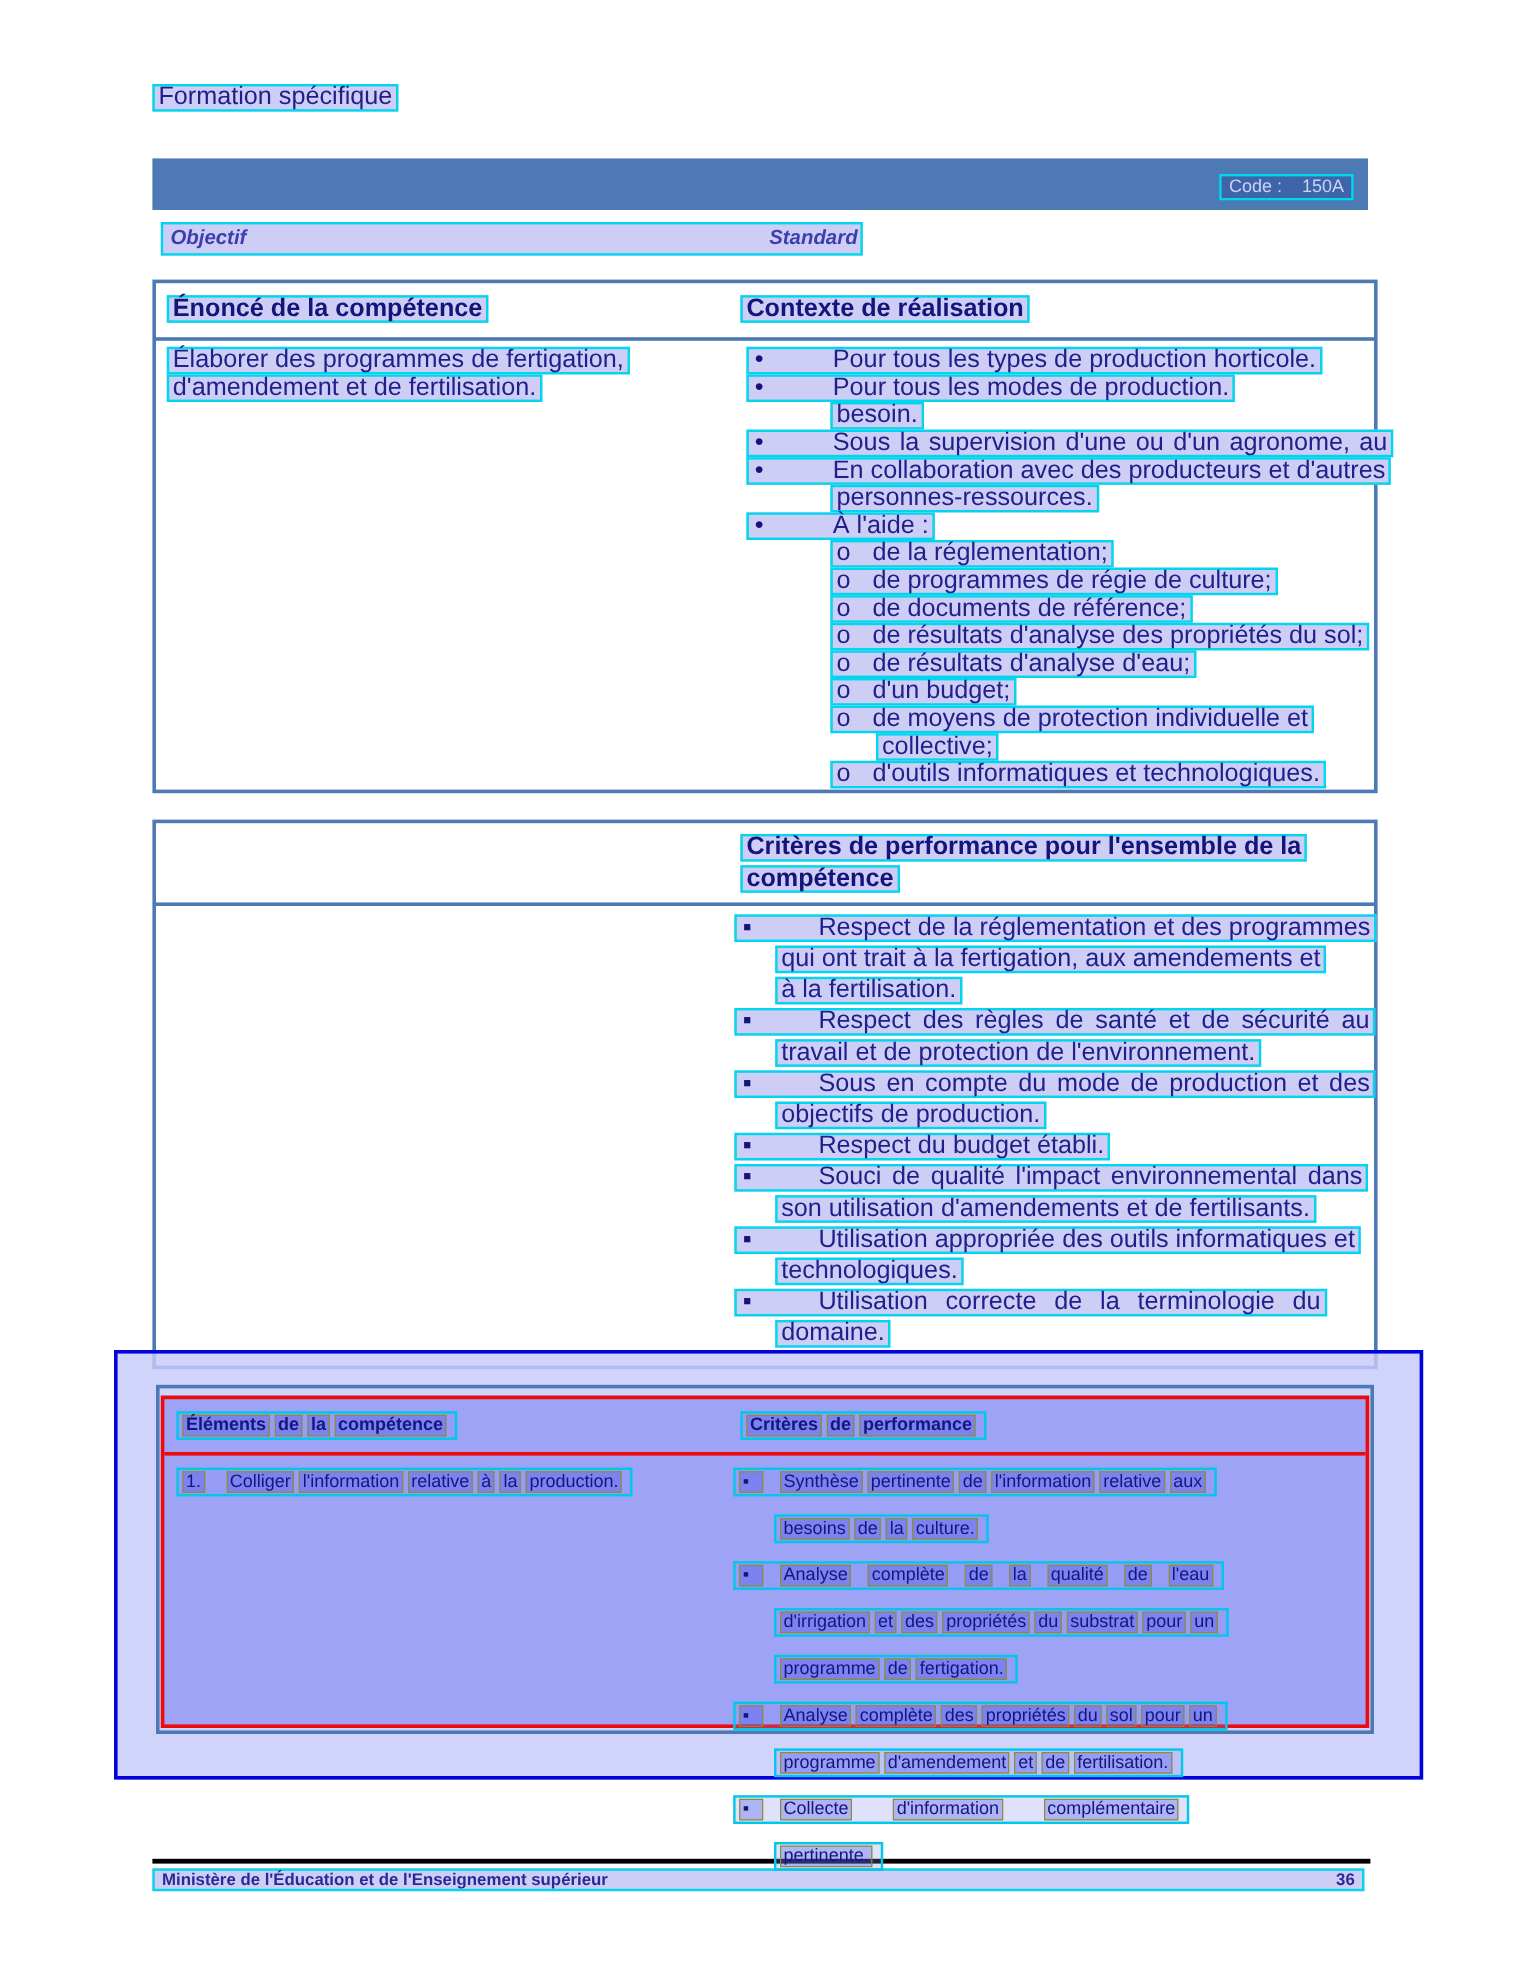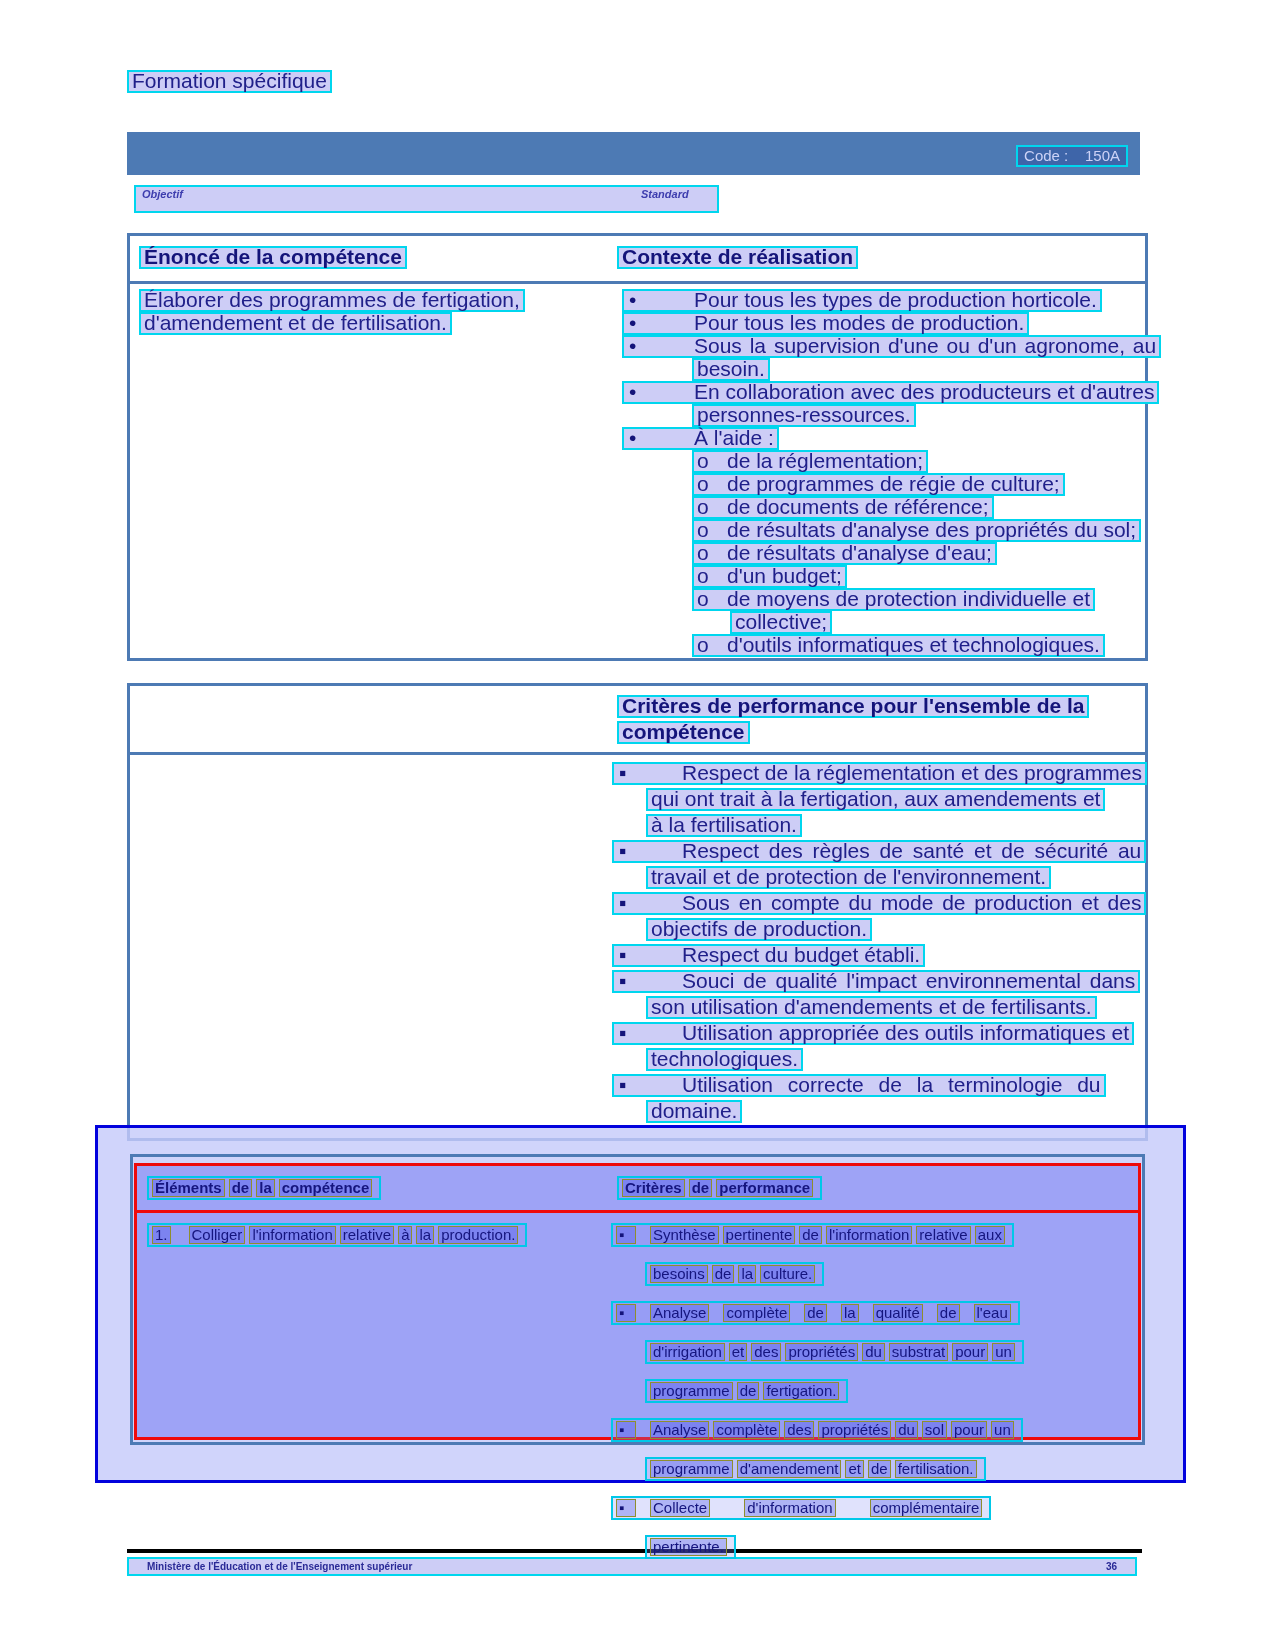--- a/index.html
+++ b/index.html
@@ -24,21 +24,21 @@
   .bold{font-weight:bold;color:var(--head-navy);}
   
   .formation{position:absolute;left:127px;top:70px;}
   .banner{position:absolute;left:127px;top:132px;width:1013px;height:43px;background:var(--steel);}
   .codebox{position:absolute;right:12px;top:13px;background:rgba(25,45,140,0.28);
            border:2px solid var(--hlborder);color:#ccd2f6;font-size:15px;line-height:17px;
            padding:0 6px 1px 6px;white-space:pre;}
   .headingbox{position:absolute;left:134px;top:185px;width:581px;height:24px;
               background:var(--hlfill);border:2px solid var(--hlborder);}
   .headingbox span{position:absolute;top:1px;font-style:italic;font-weight:bold;
-                   font-size:11px;color:#3d3dae;white-space:nowrap;}
+                   font-size:17px;color:#3d3dae;white-space:nowrap;}
   .h-obj{left:6px;} .h-std{left:505px;}
   
   .dtable{position:absolute;background:#fff;border:3px solid var(--steel);}
   #table1{left:127px;top:233px;width:1015px;height:422px;}
   #table2{left:127px;top:683px;width:1015px;height:452px;}
   .t1head{position:absolute;left:0;top:0;right:0;height:45px;border-bottom:3px solid var(--steel);}
   .t2head{position:absolute;left:0;top:0;right:0;height:66px;border-bottom:3px solid var(--steel);}
   .th-left{position:absolute;left:9px;top:10px;}
   .th-right{position:absolute;left:487px;top:10px;}
   .cell{position:absolute;}
@@ -67,22 +67,22 @@
         padding:1px 3px;white-space:nowrap;}
   .wd{display:inline-block;background:var(--wfill);border:1px solid var(--wborder);
       padding:0 2px;margin-right:4px;color:var(--btext);font-size:15px;line-height:16px;}
   .wbold .wd{font-weight:bold;}
   .wd.mk{color:var(--head-navy);width:14px;}
   .numgap{margin-right:18px;}
   
   .footbar{position:absolute;left:127px;top:1549px;width:1015px;height:4px;background:#000;}
   .footbox{position:absolute;left:127px;top:1557px;width:1010px;height:19px;
            background:var(--hlfill);border:2px solid var(--hlborder);
-           display:flex;justify-content:space-between;align-items:center;
-           padding:0 18px;box-sizing:border-box;font-size:10px;font-weight:bold;color:#2a2a96;}
+           display:flex;justify-content:space-between;align-items:flex-end;
+           padding:0 6px;box-sizing:border-box;font-size:14px;font-weight:bold;color:#2a2a96;}
 </style>
 </head>
 <body>
 
 <div class="page">
 
   <span class="hl formation">Formation spécifique</span>
 
   <div class="banner">
     <span class="codebox">Code :    150A</span>
@@ -98,22 +98,22 @@
       <span class="hl bold th-left">Énoncé de la compétence</span>
       <span class="hl bold th-right">Contexte de réalisation</span>
     </div>
     <div class="cell p23" style="left:9px;top:53px;">
         <div class="line"><span class="hl">Élaborer des programmes de fertigation,</span></div>
         <div class="line"><span class="hl">d'amendement et de fertilisation.</span></div>
       </div>
     <div class="cell p23" style="left:492px;top:53px;width:528px;">
         <div class="line"><span class="hl"><span class="mkmain t1">•</span><span class="mkpad"></span><span>Pour tous les types de production horticole.</span></span></div>
         <div class="line"><span class="hl"><span class="mkmain t1">•</span><span class="mkpad"></span><span>Pour tous les modes de production.</span></span></div>
+        <div class="line"><span class="hl ind-c-t1"><span>besoin.</span></span></div>
         <div class="line"><span class="hl"><span class="mkmain t1">•</span><span class="mkpad"></span><span style="word-spacing: 2px;">Sous la supervision d'une ou d'un agronome, au</span></span></div>
-        <div class="line"><span class="hl ind-c-t1"><span>besoin.</span></span></div>
         <div class="line"><span class="hl"><span class="mkmain t1">•</span><span class="mkpad"></span><span>En collaboration avec des producteurs et d'autres</span></span></div>
         <div class="line"><span class="hl ind-c-t1"><span>personnes-ressources.</span></span></div>
         <div class="line"><span class="hl"><span class="mkmain t1">•</span><span class="mkpad"></span><span>À l'aide :</span></span></div>
         <div class="line"><span class="hl ind-s-t1"><span class="mksub">o</span><span>de la réglementation;</span></span></div>
         <div class="line"><span class="hl ind-s-t1"><span class="mksub">o</span><span>de programmes de régie de culture;</span></span></div>
         <div class="line"><span class="hl ind-s-t1"><span class="mksub">o</span><span>de documents de référence;</span></span></div>
         <div class="line"><span class="hl ind-s-t1"><span class="mksub">o</span><span>de résultats d'analyse des propriétés du sol;</span></span></div>
         <div class="line"><span class="hl ind-s-t1"><span class="mksub">o</span><span>de résultats d'analyse d'eau;</span></span></div>
         <div class="line"><span class="hl ind-s-t1"><span class="mksub">o</span><span>d'un budget;</span></span></div>
         <div class="line"><span class="hl ind-s-t1"><span class="mksub">o</span><span>de moyens de protection individuelle et</span></span></div>

